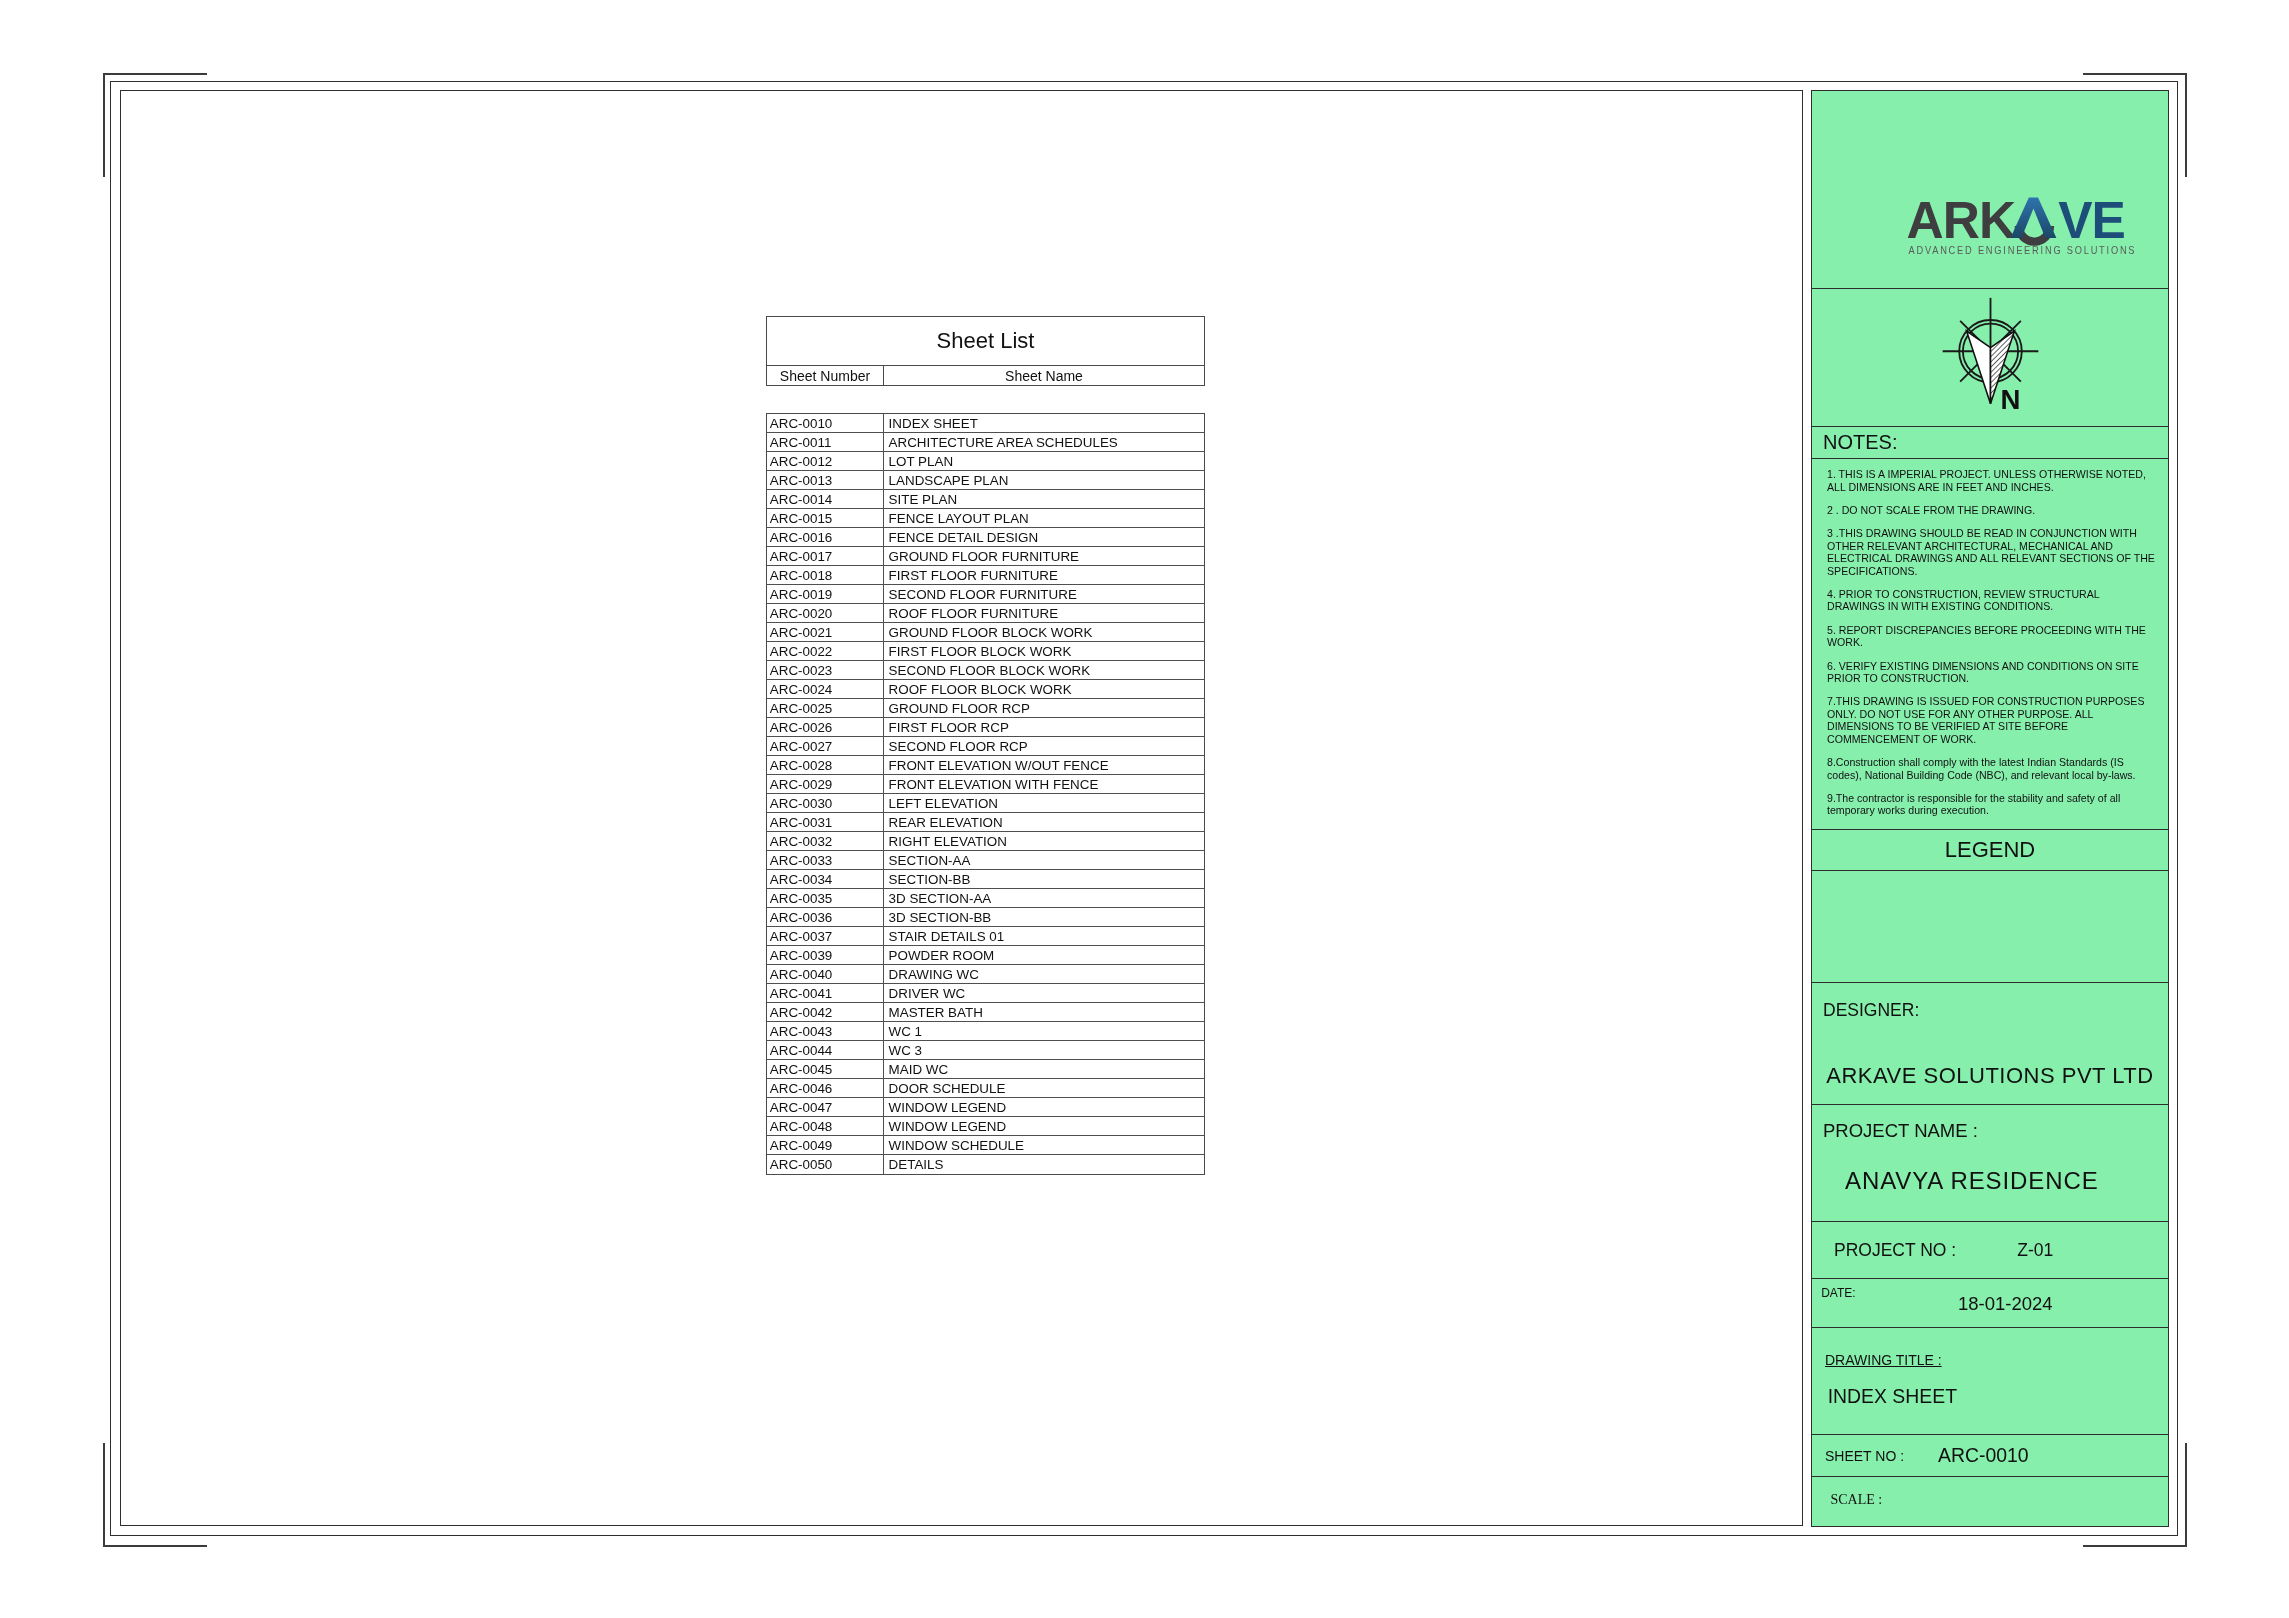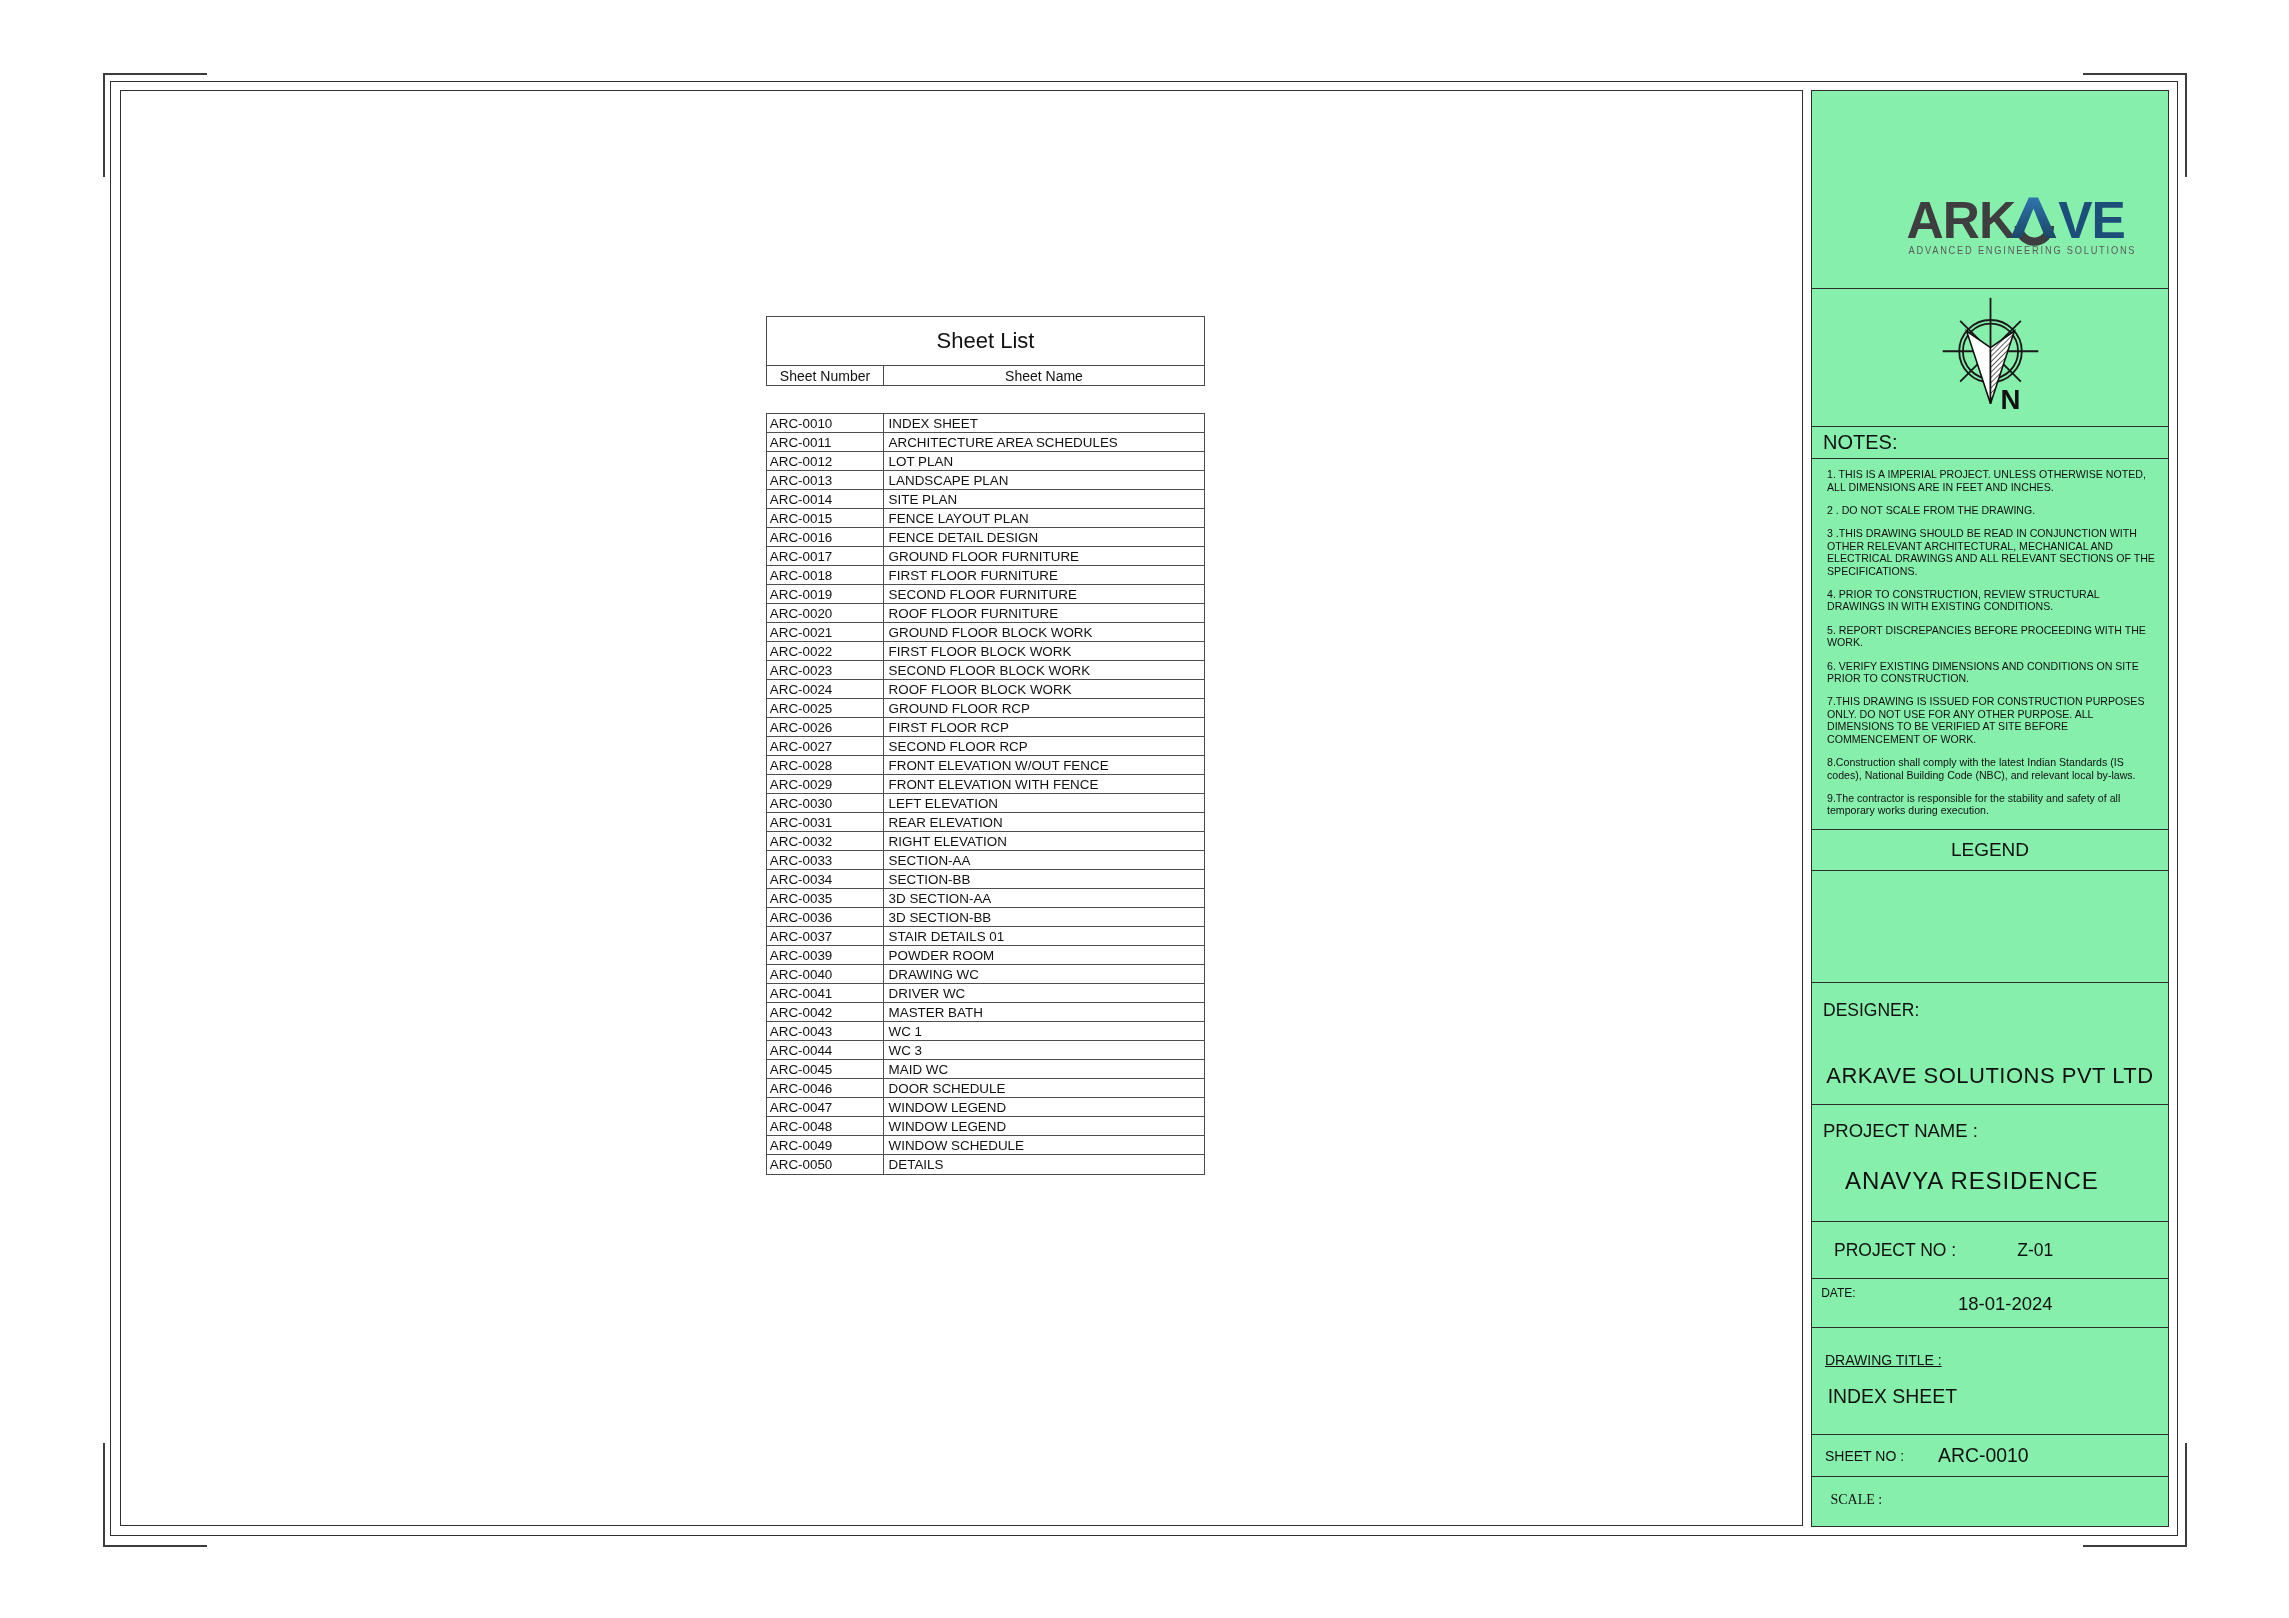--- a/index.html
+++ b/index.html
@@ -33,21 +33,21 @@
   #title-block{left:1811px;top:90px;width:358px;height:1437px;border:1.4px solid #2e2e2e;box-sizing:border-box;
     display:flex;flex-direction:column;background:#86efac;}
   .tb-sec{box-sizing:border-box;border-bottom:0.9px solid #2e2e2e;position:relative;flex:none;}
   .tb-sec:last-child{border-bottom:none;font-family:Liberation Serif, serif;}
   #sec-logo{height:198px;display:flex;flex-direction:column;align-items:center;justify-content:flex-end;padding-bottom:28px;}
   #sec-logo svg{transform:translateX(37px);}
   #sec-compass{height:138px;}
   #sec-notes-head{height:32px;display:flex;align-items:center;padding-left:11px;font-size:20px;}
   #sec-notes-body{height:371px;padding:9.2px 13px 0 11px;}
   .note{margin:0 0 11px 4px;font-size:10.6px;line-height:12.4px;}
-  #sec-legend-head{height:41px;display:flex;align-items:center;justify-content:center;font-size:19px;}
+  #sec-legend-head{height:41px;display:flex;align-items:center;justify-content:center;font-size:22px;}
   #sec-legend-body{height:112px;}
   #sec-designer{height:122px;padding:16.6px 11px 14.8px 11px;display:flex;flex-direction:column;justify-content:space-between;}
   #designer-label{font-size:17.5px;}
   #designer-value{font-size:22px;letter-spacing:0.5px;text-align:center;}
   #sec-project-name{height:117px;padding:14.8px 11px 0 11px;}
   #project-name-label{font-size:18.5px;}
   #project-name-value{font-size:24px;letter-spacing:0.9px;margin:25px 0 0 22px;}
   #sec-project-no{height:57px;display:flex;align-items:center;padding-left:22px;}
   #project-no-label{font-size:17.5px;}
   #project-no-value{font-size:17.5px;margin-left:61px;}

